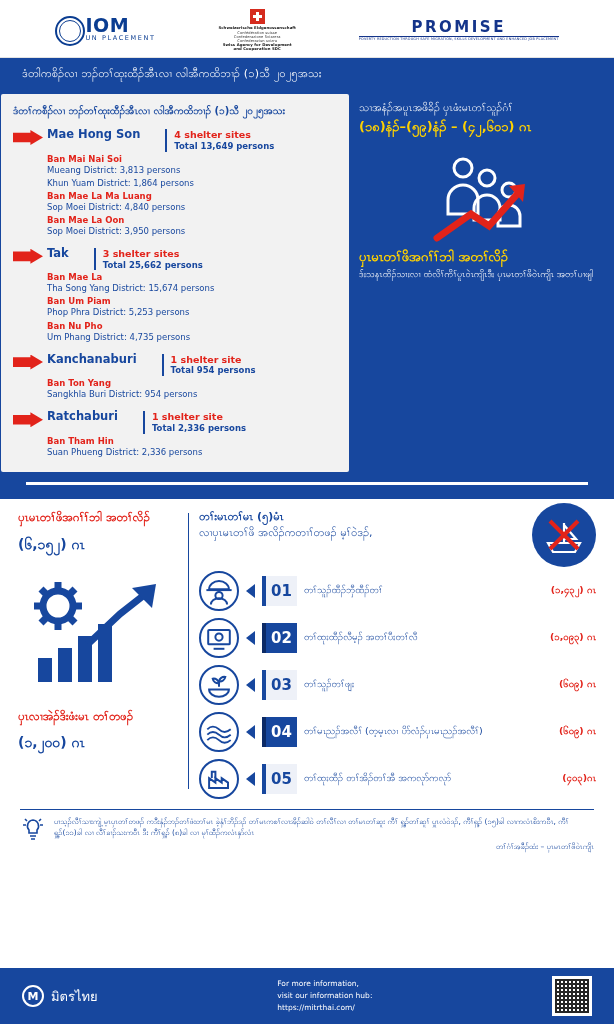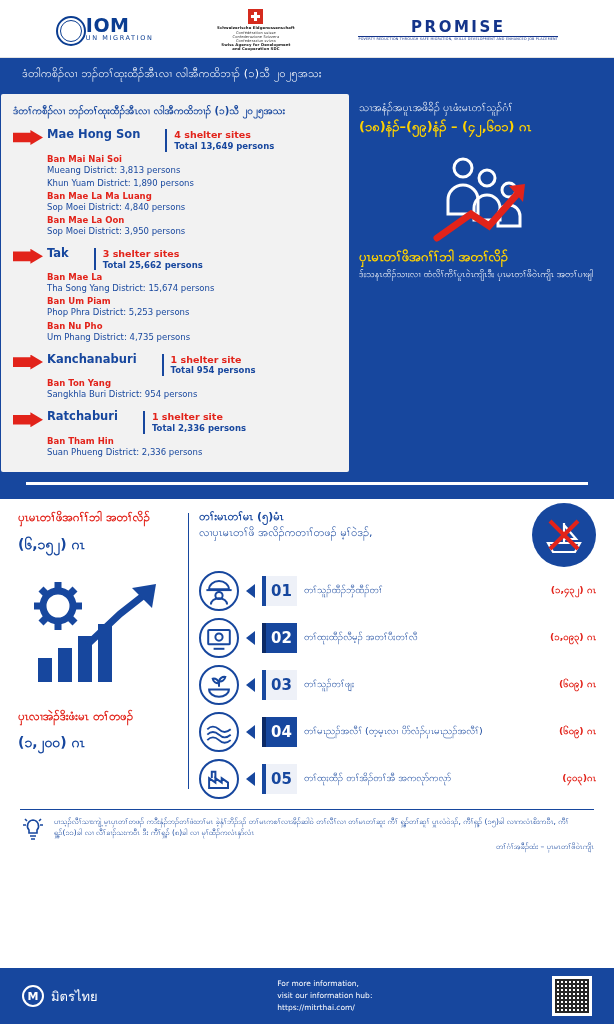--- a/index.html
+++ b/index.html
@@ -176,21 +176,21 @@
 </head>
 <body>
 
 <div class="page">
 
   <div class="logo-bar">
     <div class="logo">
       <div class="iom-mark"></div>
       <div class="iom-text">
         <div class="big">IOM</div>
-        <div class="small">UN MIGRATION</div>
+        <div class="small">UN PLACEMENT</div>
       </div>
     </div>
 
     <div class="sdc-logo">
       <div class="sdc-flag"></div>
       <div class="sdc-lines">
         <b>Schweizerische Eidgenossenschaft</b>
         <span>Confédération suisse</span><br>
         <span>Confederazione Svizzera</span><br>
         <span>Confederaziun svizra</span><br>
@@ -224,21 +224,21 @@
               <div>
                 <div class="prov-sites">4 shelter sites</div>
                 <div class="prov-sites prov-total" style="color:#17479e;border-left:2px solid #17479e">Total 13,649 persons</div>
               </div>
             </div>
             <div class="camp">
               <div class="camp-name">Ban Mai Nai Soi</div>
               <div class="camp-line">Mueang District: 3,813 persons</div>
             </div>
             <div class="camp">
-              <div class="camp-line">Khun Yuam District: 1,890 persons</div>
+              <div class="camp-line">Khun Yuam District: 1,864 persons</div>
             </div>
             <div class="camp">
               <div class="camp-name">Ban Mae La Ma Luang</div>
               <div class="camp-line">Sop Moei District: 4,840 persons</div>
             </div>
             <div class="camp">
               <div class="camp-name">Ban Mae La Oon</div>
               <div class="camp-line">Sop Moei District: 3,950 persons</div>
             </div>
           </div>

